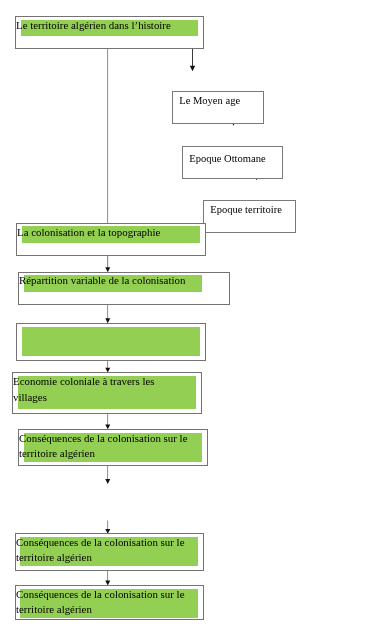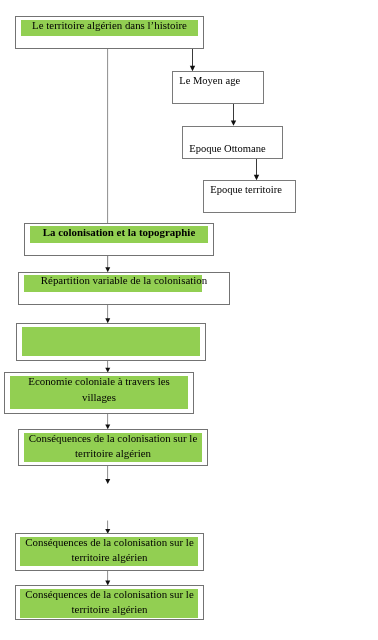--- a/index.html
+++ b/index.html
@@ -20,30 +20,30 @@
     width: 378px;
     height: 640px;
     background: #ffffff;
   }
   .node {
     position: absolute;
     box-sizing: border-box;
     border: 1px solid #737373;
     background: #ffffff;
   }
-  .node.plain { border-color: #7a7a7a; }
+  .node.plain { border-color: #7a7a7a; margin-top: 20px; }
   .hl {
     position: absolute;
     background: #92cf52;
   }
   .txt {
     position: absolute;
     left: 0;
     right: 0;
-    text-align: center;
+    text-align: left;
     color: #000000;
     line-height: 15.5px;
     font-size: 10.9px;
     white-space: pre-line;
   }
   .txt.left {
     text-align: left;
     left: 6.2px;
     right: auto;
     font-size: 10.55px;
@@ -94,42 +94,42 @@
   <div class="node" style="left:15px;top:16px;width:189px;height:33px;">
     <div class="hl" style="left:4.7px;top:2.6px;width:177.6px;height:16.9px;"></div>
     <div class="txt" style="top:0.8px;">Le territoire algérien dans l’histoire</div>
   </div>
 
   <div class="node plain" style="left:172px;top:71px;width:92px;height:33px;">
     <div class="txt left" style="top:0.7px;">Le Moyen age</div>
   </div>
 
   <div class="node plain" style="left:182px;top:126px;width:101px;height:33px;">
-    <div class="txt left" style="top:14px;">Epoque Ottomane</div>
+    <div class="txt left" style="top:4px;">Epoque Ottomane</div>
   </div>
 
   <div class="node plain" style="left:203px;top:180px;width:93px;height:33px;">
     <div class="txt left" style="top:1.2px;">Epoque territoire</div>
   </div>
 
-  <div class="node" style="left:24px;top:223px;width:190px;height:33px;font-weight:bold;">
+  <div class="node" style="left:16px;top:223px;width:190px;height:33px;">
     <div class="hl" style="left:5.1px;top:2.4px;width:178.1px;height:16.7px;"></div>
     <div class="txt" style="top:0.5px;">La colonisation et la topographie</div>
   </div>
 
   <div class="node" style="left:18px;top:272px;width:212px;height:33px;">
     <div class="hl" style="left:5.2px;top:2.4px;width:177.8px;height:16.9px;"></div>
     <div class="txt" style="top:0.4px;">Répartition variable de la colonisation</div>
   </div>
 
   <div class="node" style="left:16px;top:323px;width:190px;height:38px;">
     <div class="hl" style="left:4.9px;top:2.7px;width:177.9px;height:29.3px;"></div>
   </div>
 
-  <div class="node" style="left:4px;top:372px;width:190px;height:42px;padding-left:44px;">
+  <div class="node" style="left:12px;top:372px;width:190px;height:42px;padding-left:44px;">
     <div class="hl" style="left:5.2px;top:3.2px;width:177.6px;height:33.2px;"></div>
     <div class="txt" style="top:1.0px;">Economie coloniale à travers les
 villages</div>
   </div>
 
   <div class="node" style="left:18px;top:429px;width:190px;height:37px;">
     <div class="hl" style="left:5.0px;top:2.7px;width:177.9px;height:29.5px;"></div>
     <div class="txt" style="top:0.5px;">Conséquences de la colonisation sur le
 territoire algérien</div>
   </div>

